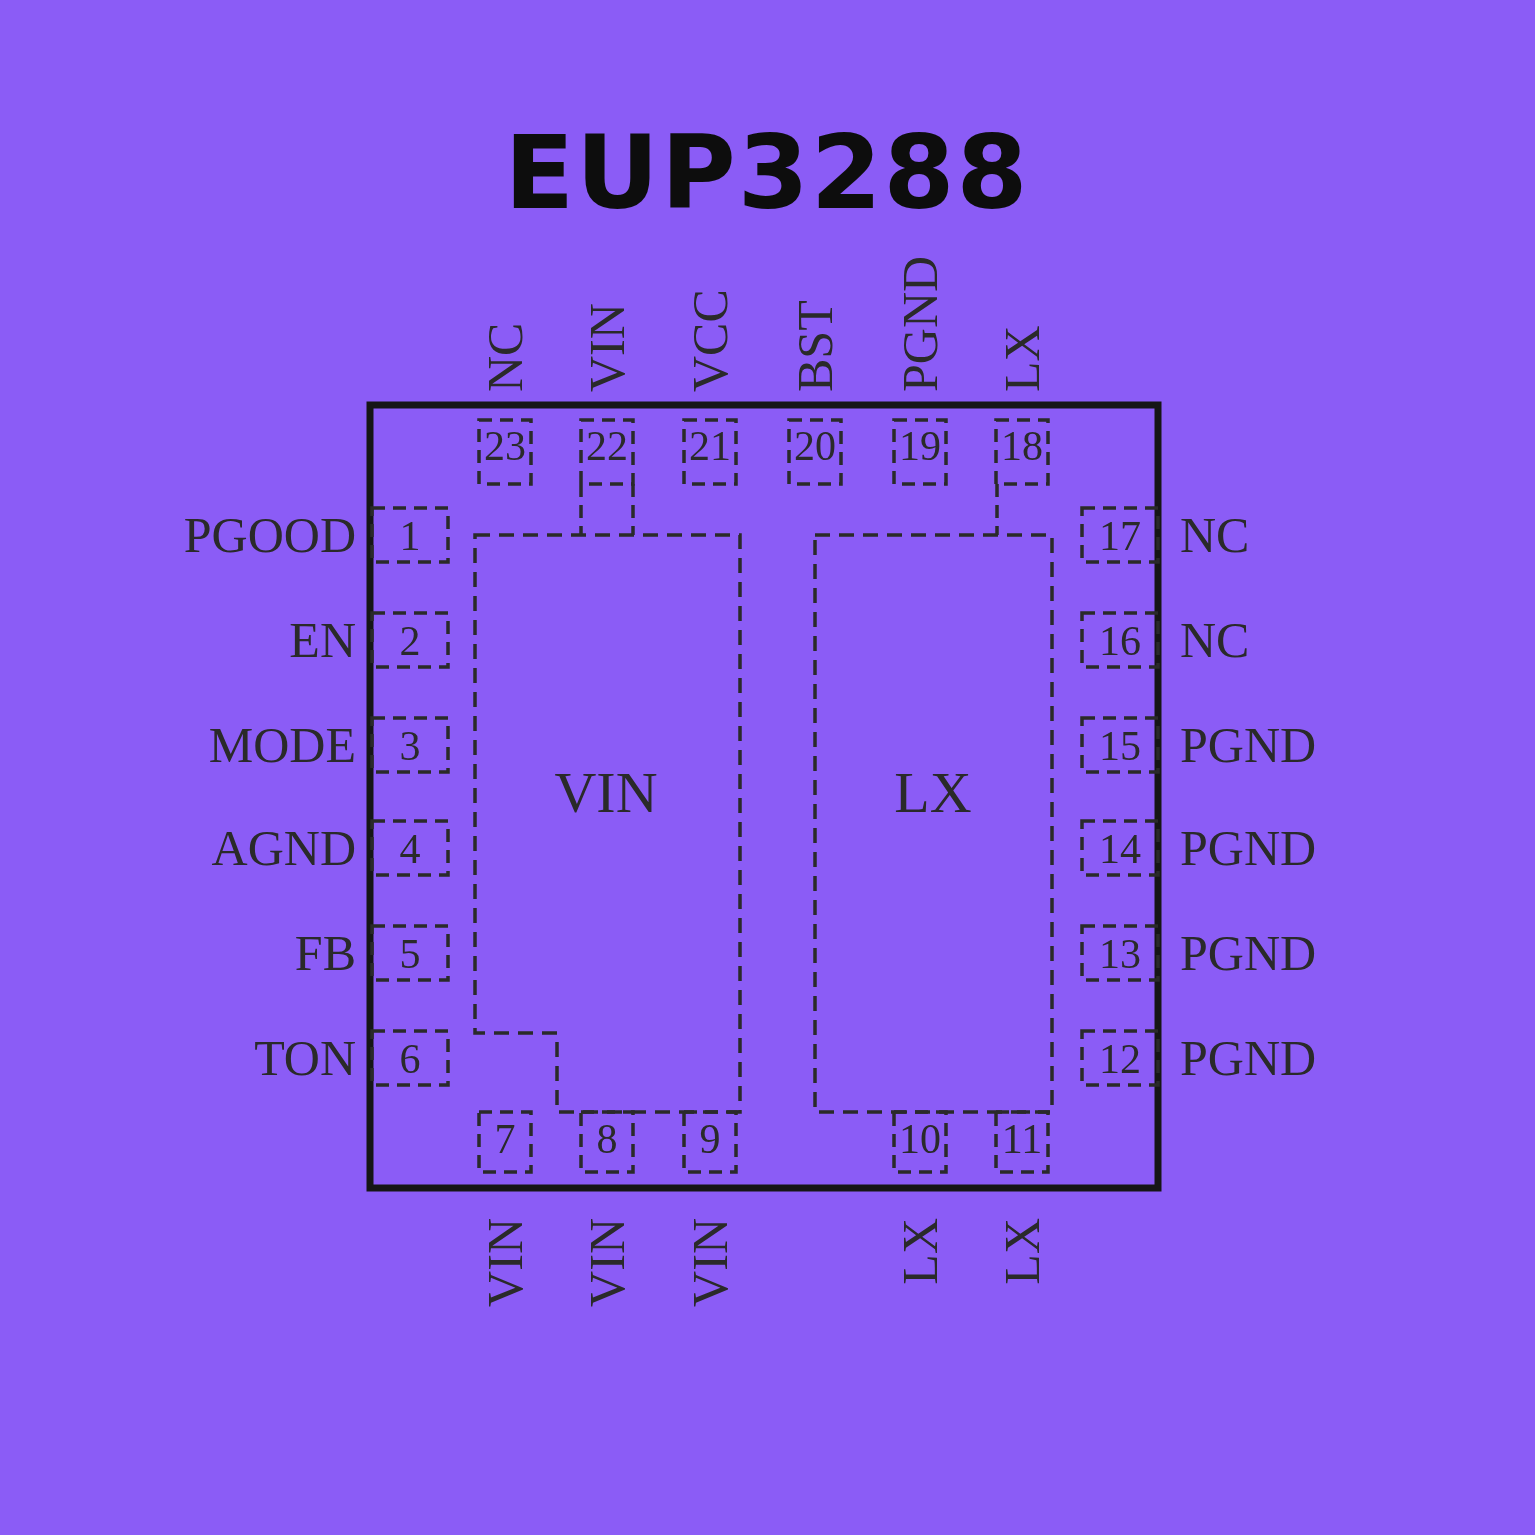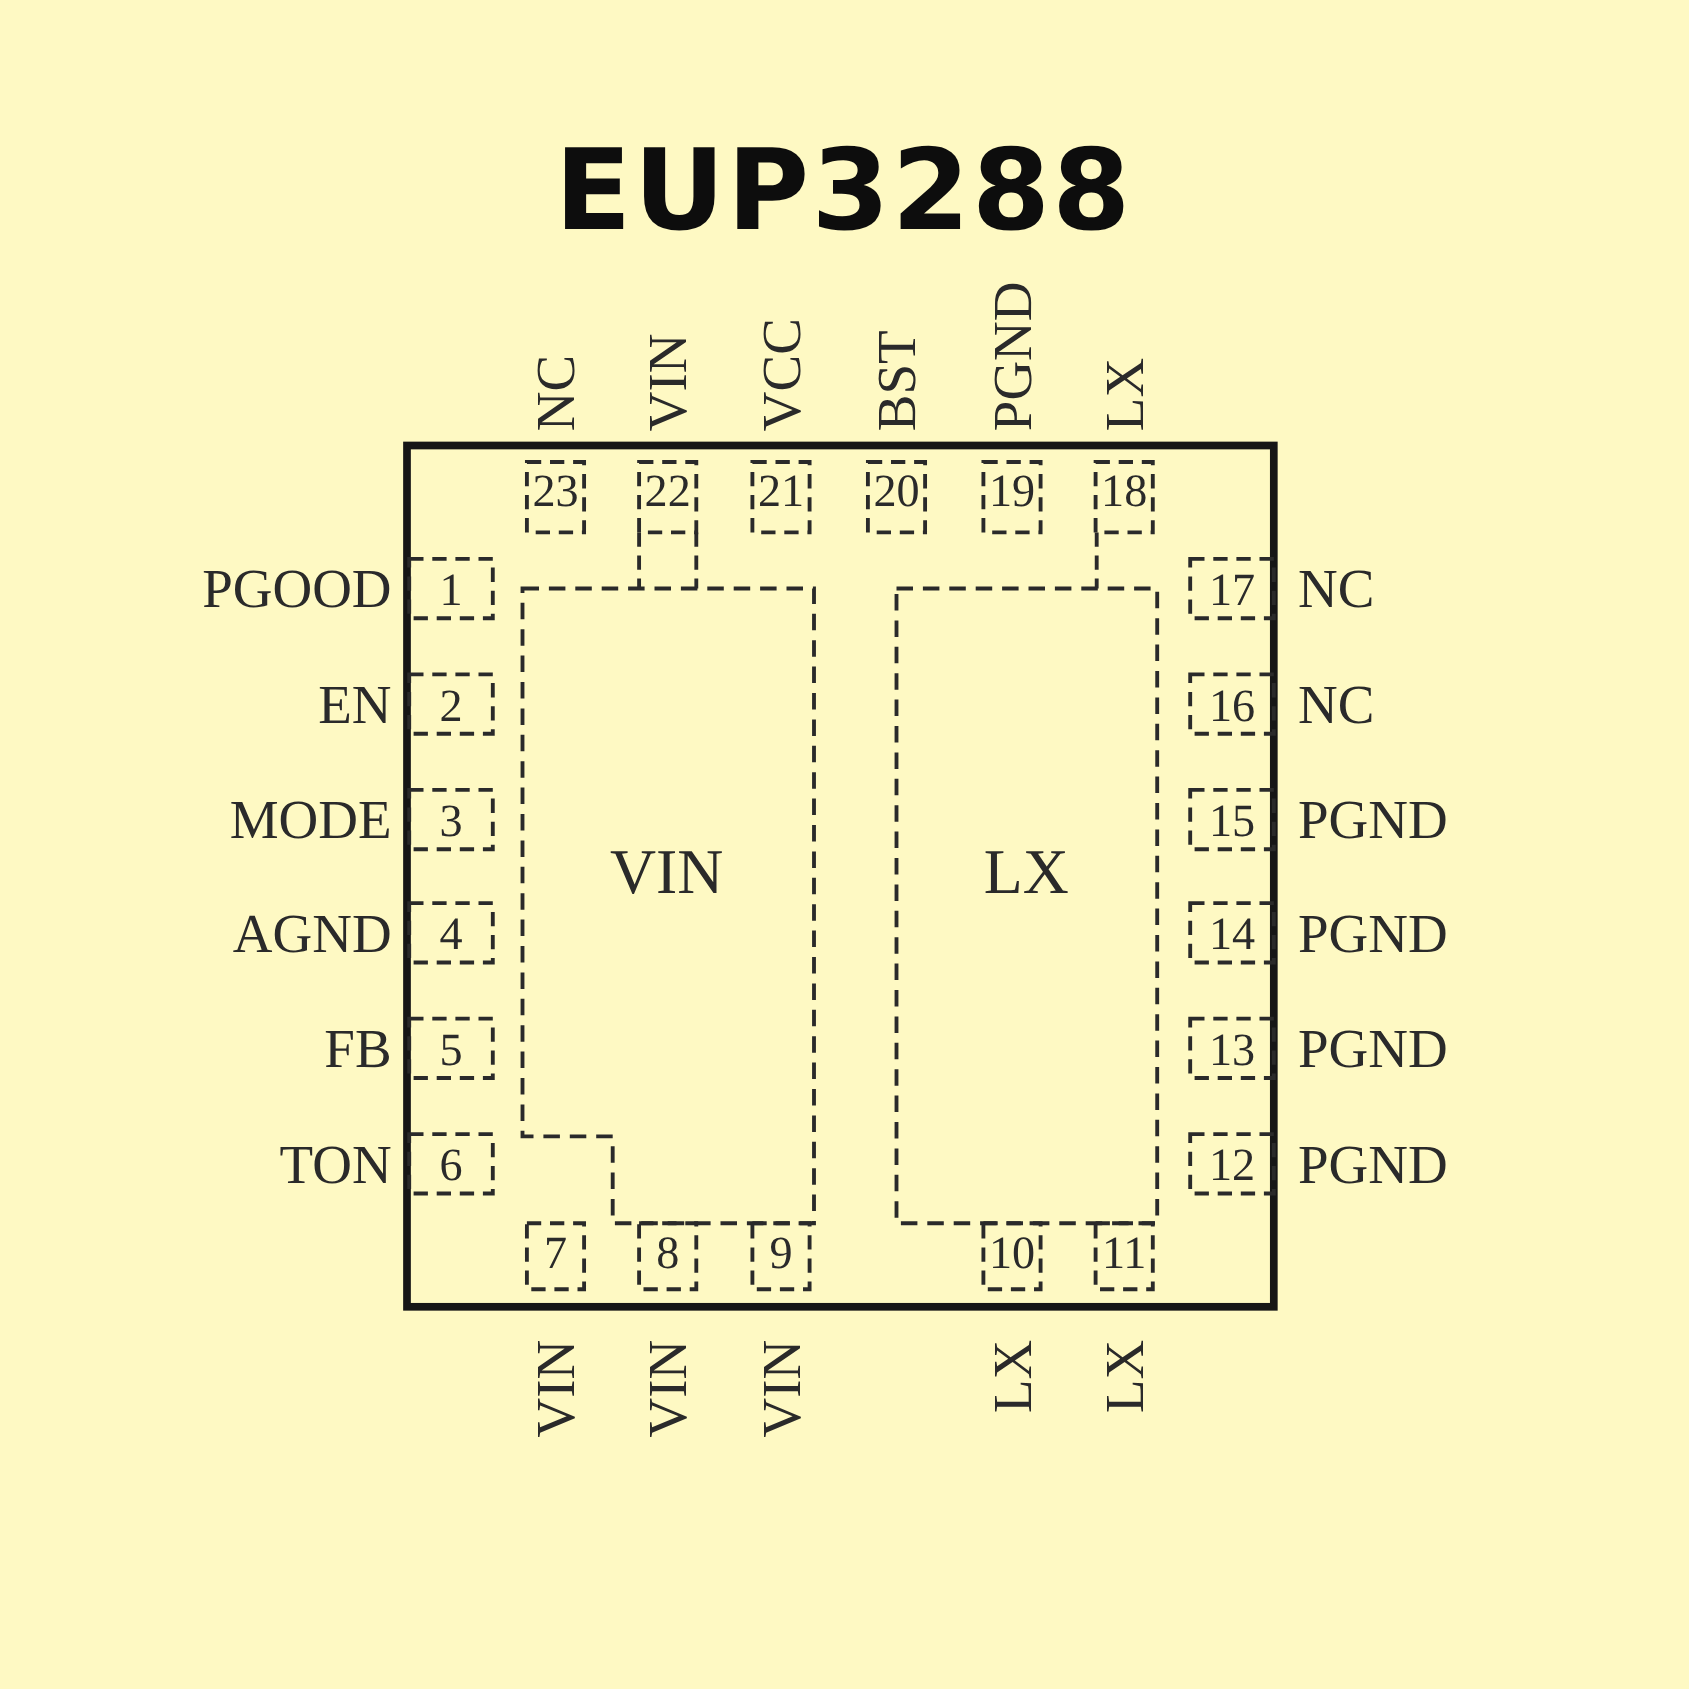--- a/index.html
+++ b/index.html
@@ -1,20 +1,20 @@
 <!DOCTYPE html>
 <html><head>
 <meta charset="utf-8">
 <style>
   html, body { margin: 0; padding: 0; background: #ffffff; }
   .stage {
     position: relative;
     width: 1535px;
     height: 1535px;
-    background: #fef9c3;
+    background: #8b5cf6;
     overflow: hidden;
   }
   svg { display: block; }
   .title {
     font-family: "DejaVu Sans", sans-serif;
     font-weight: 800;
     font-size: 102px;
     fill: #0d0d0d;
     text-anchor: middle;
     letter-spacing: 2px;

